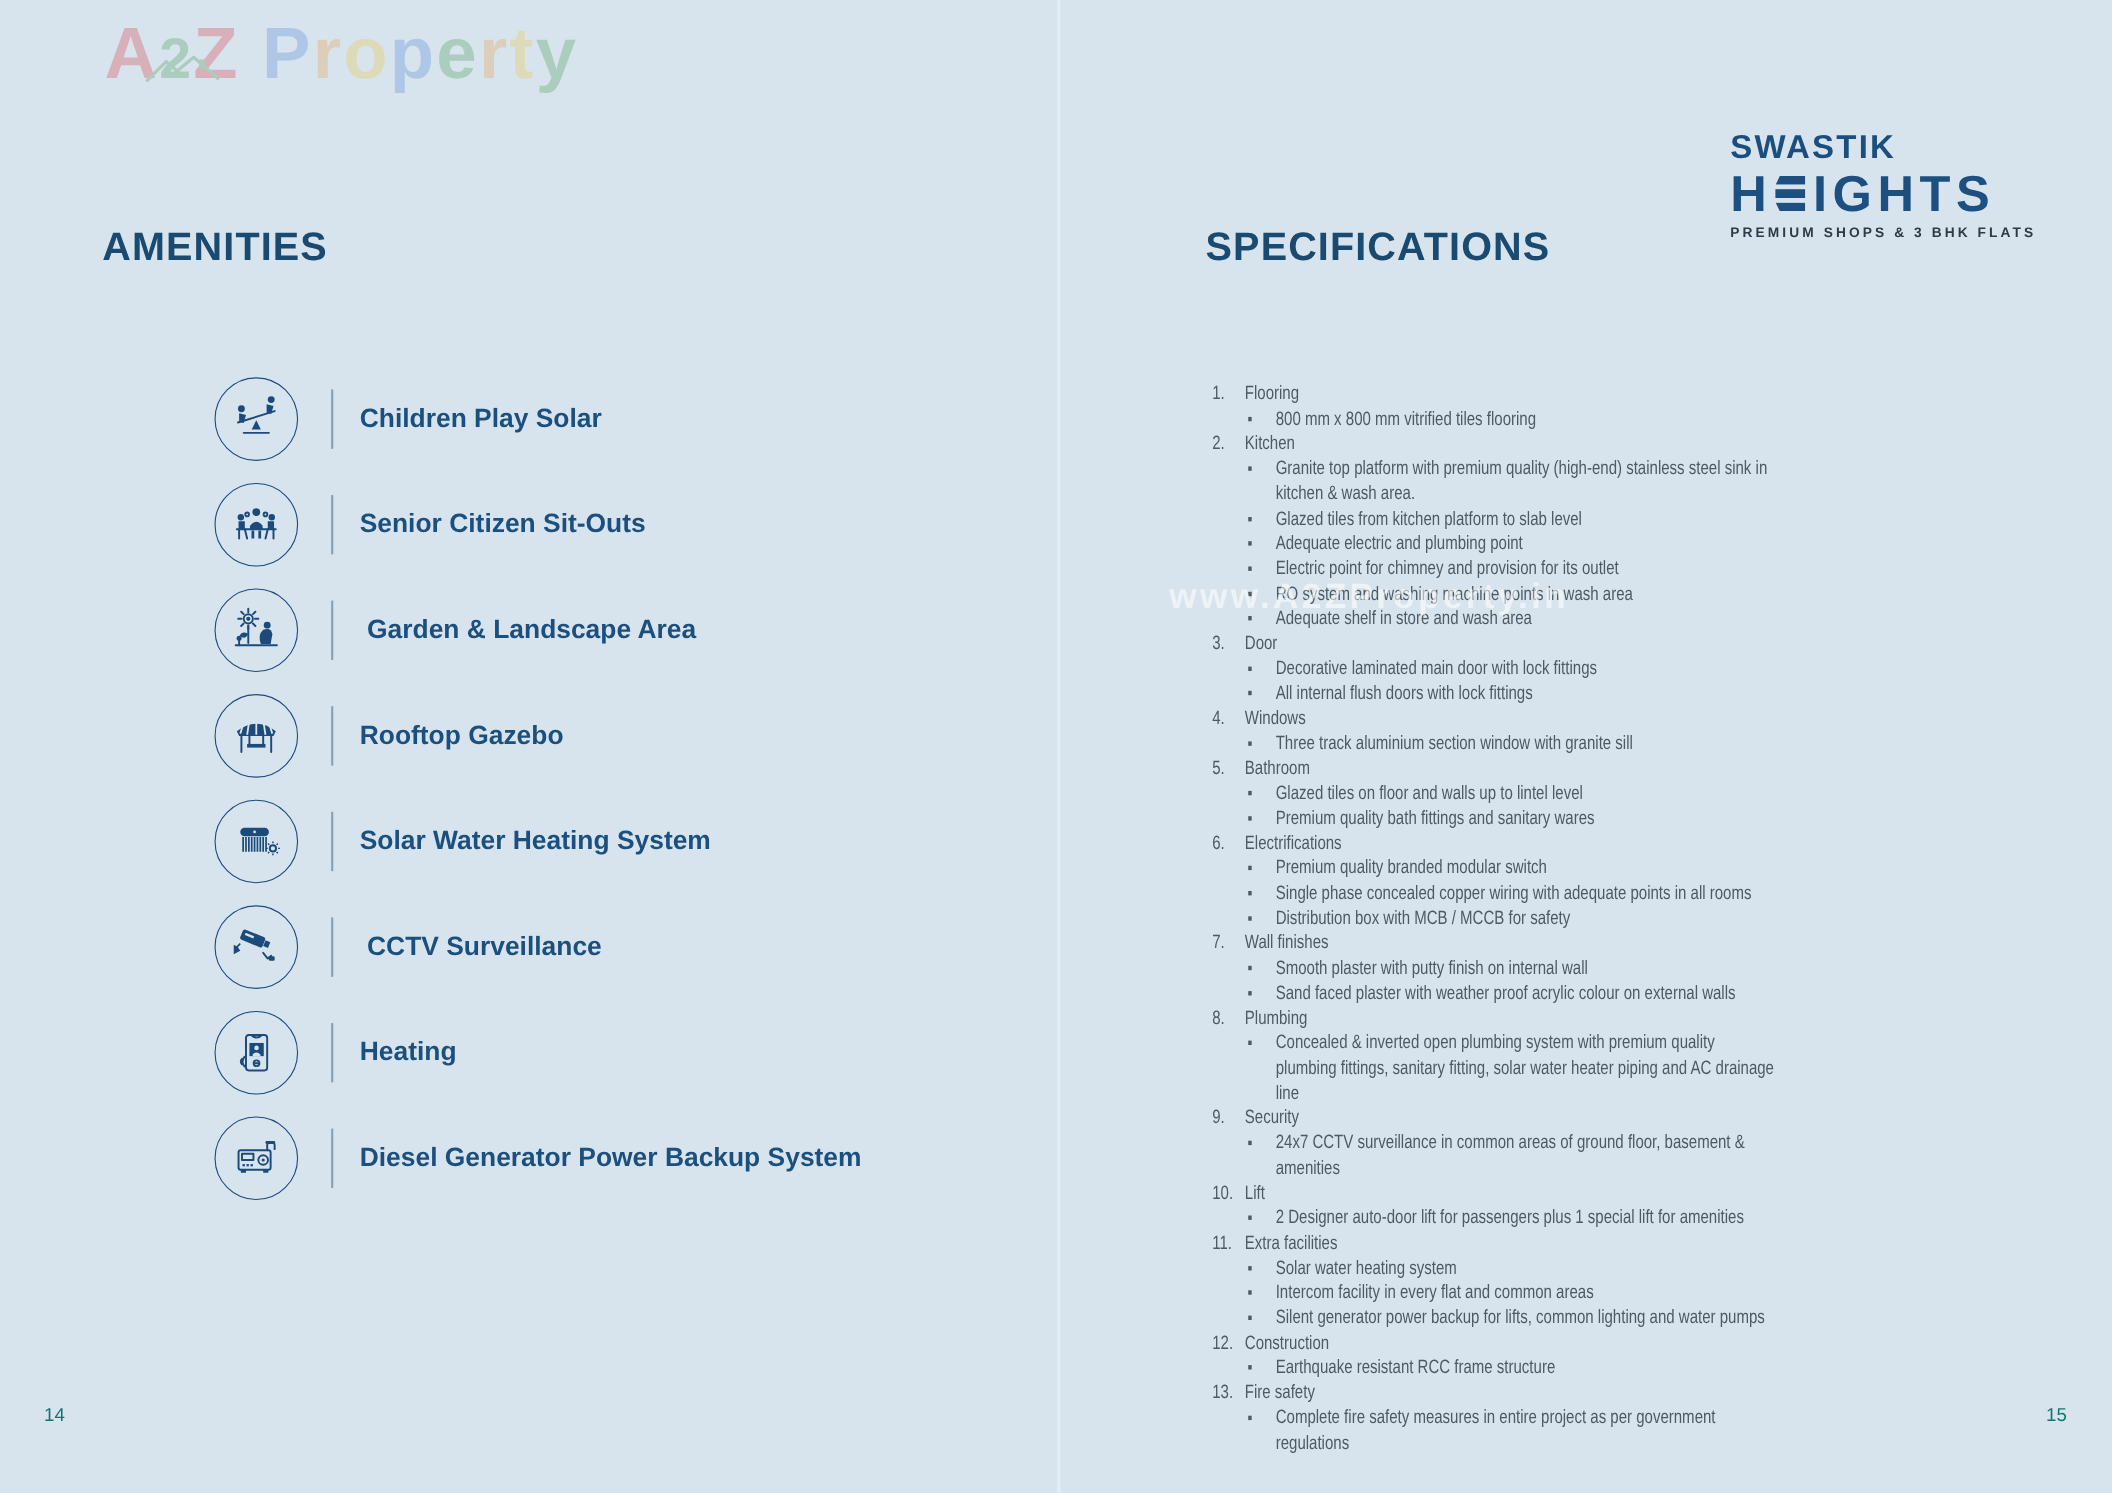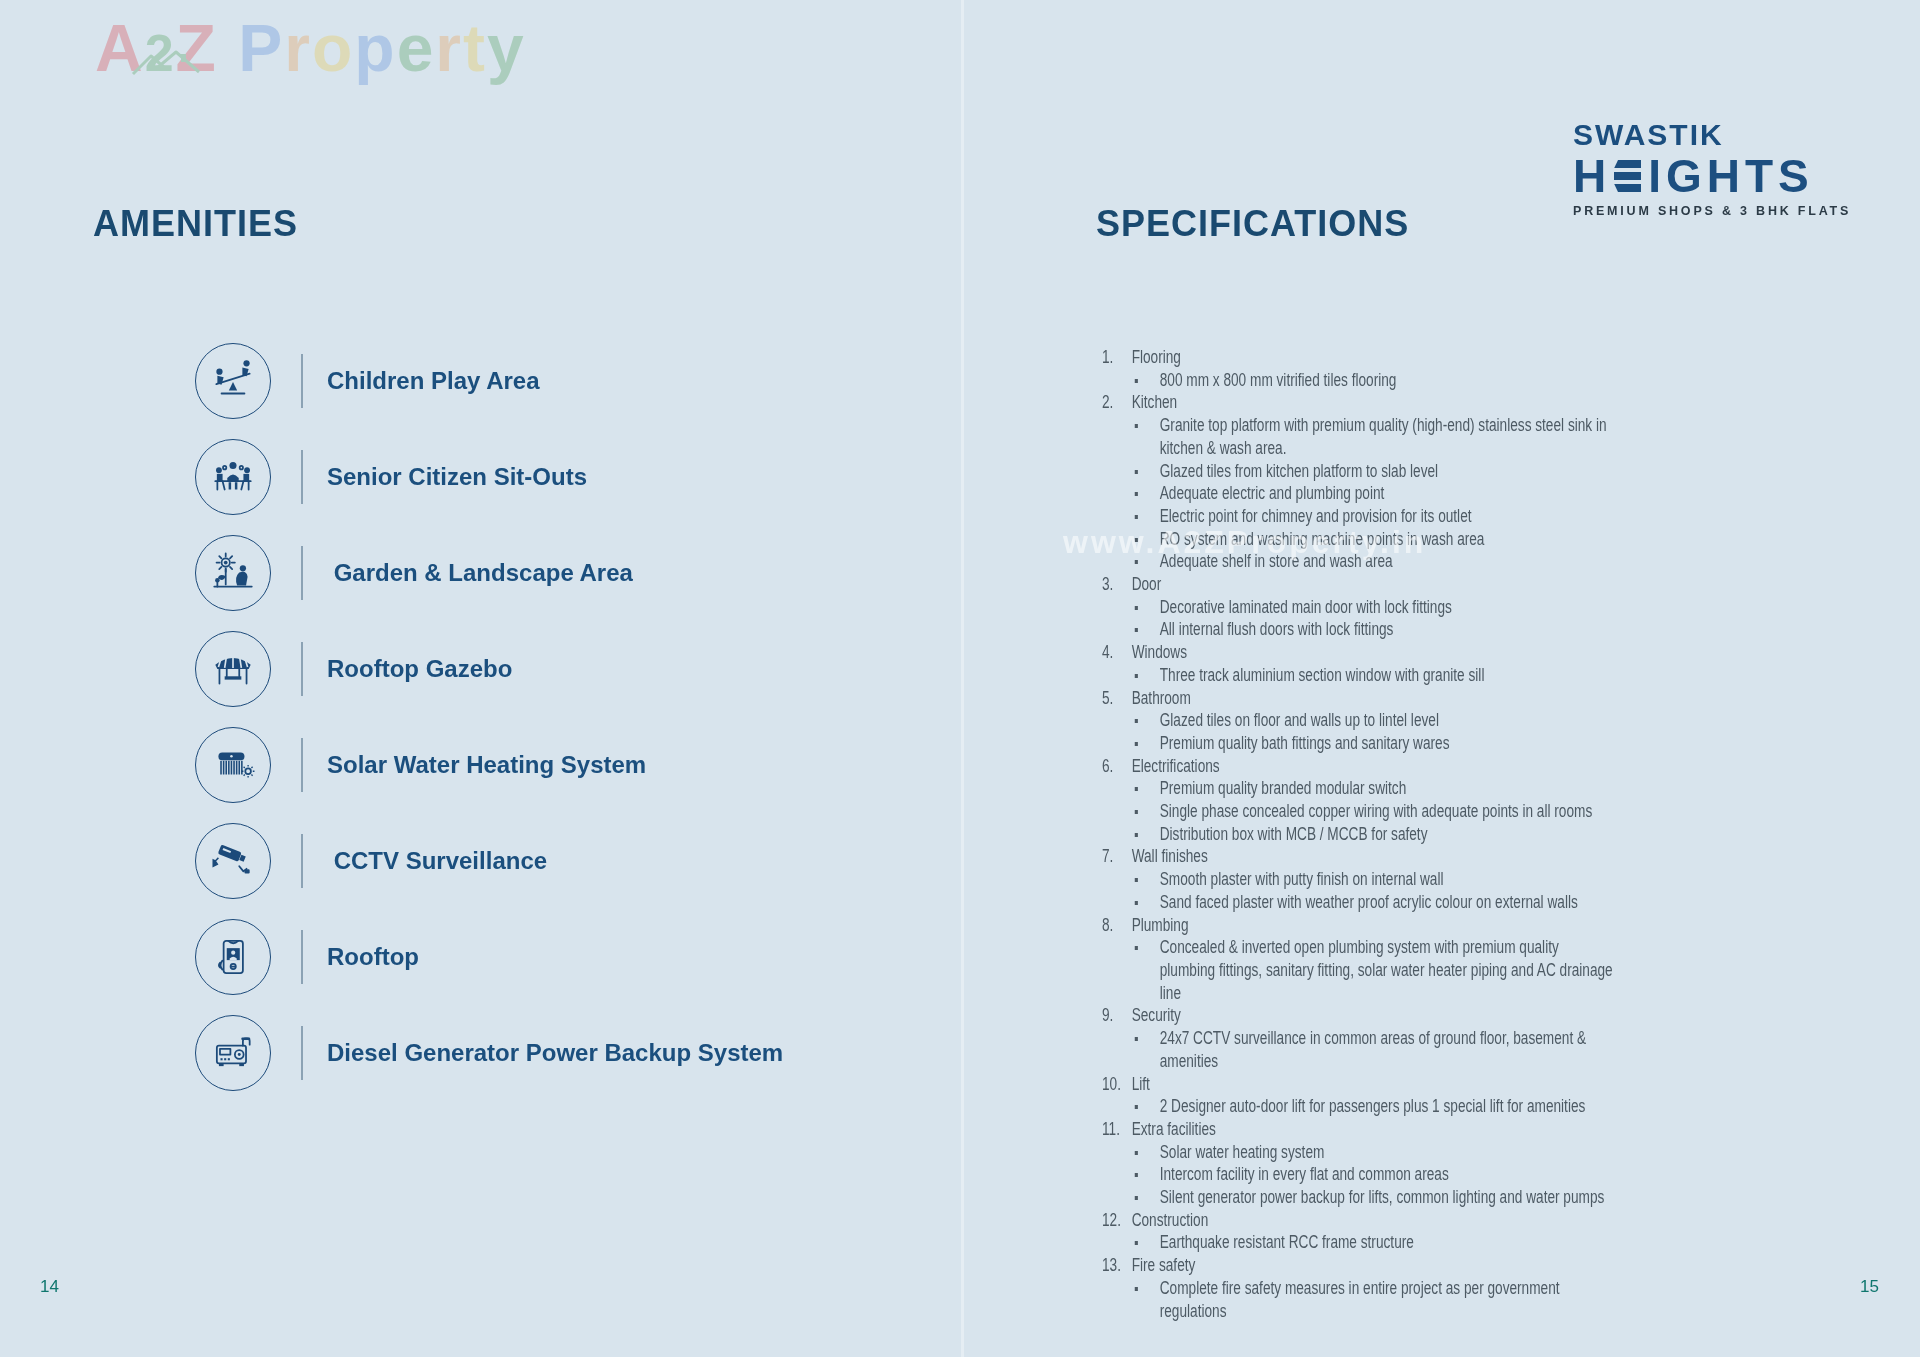--- a/index.html
+++ b/index.html
@@ -110,21 +110,21 @@
             <line x1="8" y1="27" x2="40" y2="17" fill="none" stroke="#1c4a7a" stroke-width="1.7" stroke-linecap="round" stroke-linejoin="round"></line>
             <path d="M20 33 L28 33 L24 25 Z" fill="#1c4a7a"></path>
             <circle cx="11" cy="15" r="3" fill="#1c4a7a"></circle>
             <path d="M9 19 l6 1.5 l-2 7 l-4 -1 Z" fill="#1c4a7a"></path>
             <circle cx="37" cy="7" r="3" fill="#1c4a7a"></circle>
             <path d="M33 11 l6 1.5 l-2 7 l-4 -1 Z" fill="#1c4a7a"></path>
             <line x1="13" y1="36" x2="35" y2="36" fill="none" stroke="#1c4a7a" stroke-width="1.7" stroke-linecap="round" stroke-linejoin="round"></line>
           </svg>
         </div>
         <div class="amenity-divider"></div>
-        <div class="amenity-label">Children Play Area</div>
+        <div class="amenity-label">Children Play Solar</div>
       </div>
       <div class="amenity-row">
         <div class="amenity-icon-circle">
           <svg viewBox="0 0 48 48">
             <circle cx="24" cy="13" r="3.4" fill="#1c4a7a"></circle>
             <path d="M18.5 25 q5.5 -7 11 0 l0 3 h-11 Z" fill="#1c4a7a"></path>
             <line x1="7" y1="28" x2="41" y2="28" fill="none" stroke="#1c4a7a" stroke-width="1.7" stroke-linecap="round" stroke-linejoin="round"></line>
             <line x1="21" y1="29" x2="21" y2="36" stroke="#1c4a7a" stroke-width="2.4"></line>
             <line x1="27" y1="29" x2="27" y2="36" stroke="#1c4a7a" stroke-width="2.4"></line>
             <circle cx="10.5" cy="17.5" r="2.8" fill="#1c4a7a"></circle>
@@ -209,21 +209,21 @@
             <path d="M19.5 8.5 q4.8 4.5 9.5 0" fill="none" stroke="#1c4a7a" stroke-width="1.7" stroke-linecap="round" stroke-linejoin="round"></path>
             <rect x="18" y="15.5" width="12.5" height="11.5" fill="#1c4a7a"></rect>
             <circle cx="24.2" cy="19.8" r="2" fill="#d8e4ed"></circle>
             <path d="M20.8 25.5 q3.4 -3.4 6.8 0 v1.5 h-6.8 Z" fill="#d8e4ed"></path>
             <circle cx="24.2" cy="33.2" r="2.5" fill="none" stroke="#1c4a7a" stroke-width="1.7" stroke-linecap="round" stroke-linejoin="round"></circle>
             <line x1="22.9" y1="33.2" x2="25.5" y2="33.2" fill="none" stroke="#1c4a7a" stroke-width="1.7" stroke-linecap="round" stroke-linejoin="round"></line>
             <path d="M11.5 29.5 q-2 2.3 0 4.6 M13.8 27.5 q-3.6 4.3 0 8.6" fill="none" stroke="#1c4a7a" stroke-width="1.7" stroke-linecap="round" stroke-linejoin="round"></path>
           </svg>
         </div>
         <div class="amenity-divider"></div>
-        <div class="amenity-label">Rooftop</div>
+        <div class="amenity-label">Heating</div>
       </div>
       <div class="amenity-row">
         <div class="amenity-icon-circle">
           <svg viewBox="0 0 48 48">
             <rect x="8.5" y="17" width="28" height="17" rx="2" fill="none" stroke="#1c4a7a" stroke-width="1.7" stroke-linecap="round" stroke-linejoin="round"></rect>
             <rect x="11.5" y="20" width="10" height="5.5" fill="none" stroke="#1c4a7a" stroke-width="1.7" stroke-linecap="round" stroke-linejoin="round"></rect>
             <rect x="12" y="29" width="2" height="2" fill="#1c4a7a"></rect>
             <rect x="15.5" y="29" width="2" height="2" fill="#1c4a7a"></rect>
             <rect x="19" y="29" width="2" height="2" fill="#1c4a7a"></rect>
             <circle cx="30" cy="25.5" r="4.2" fill="none" stroke="#1c4a7a" stroke-width="1.7" stroke-linecap="round" stroke-linejoin="round"></circle>

